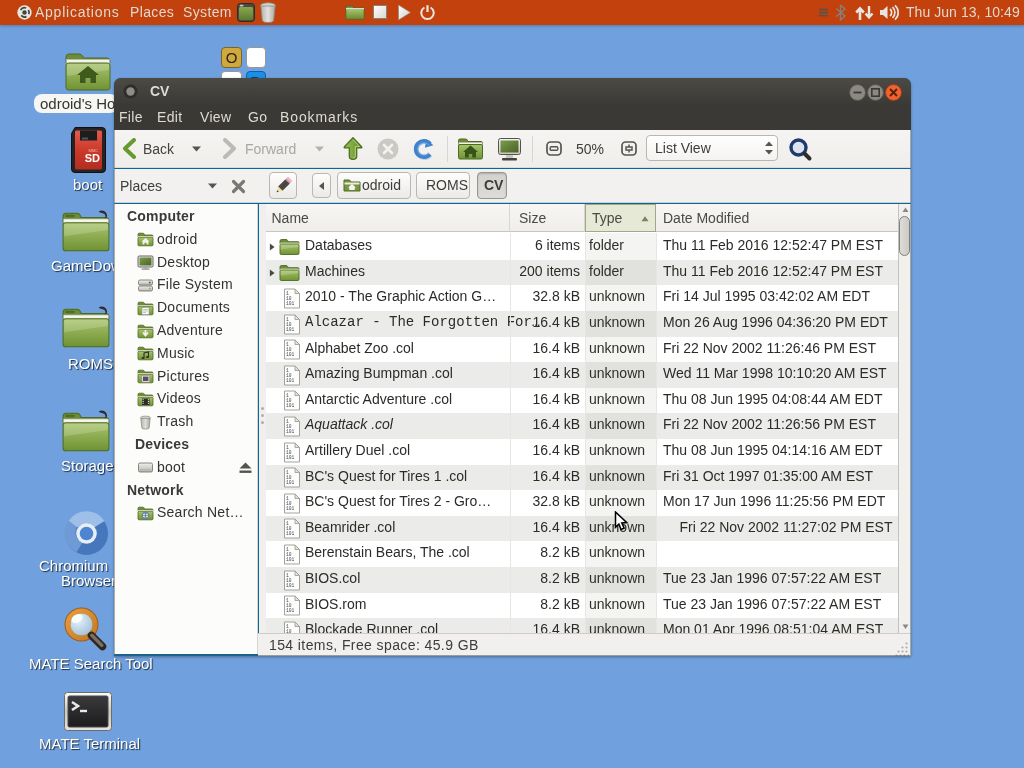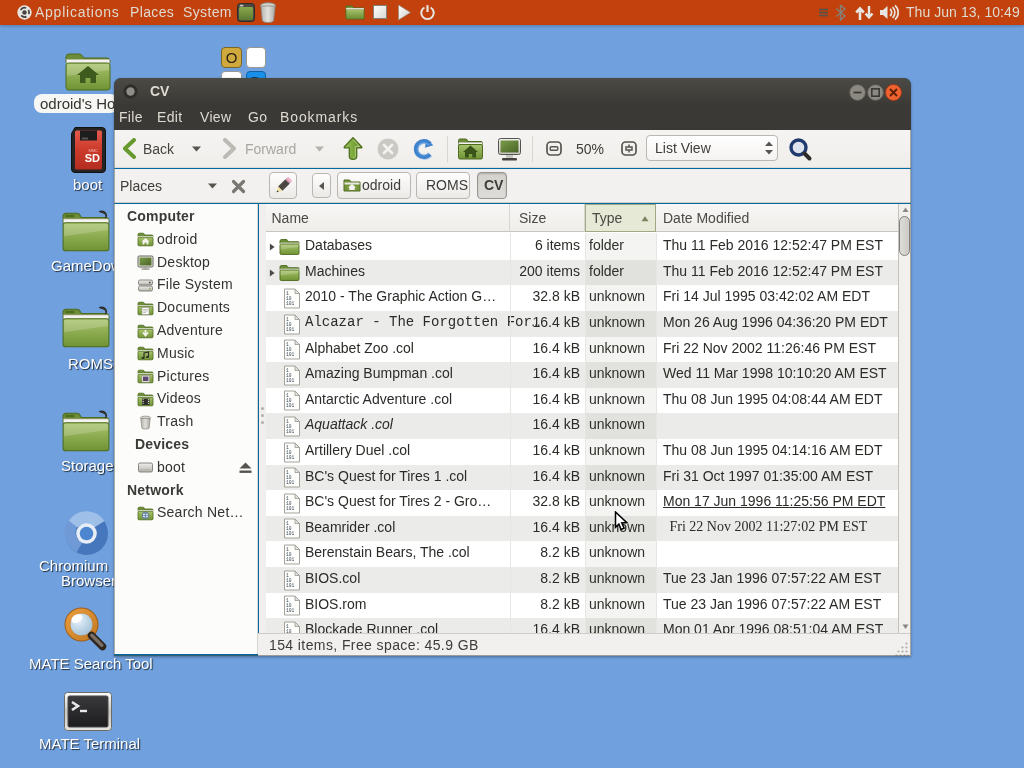--- a/index.html
+++ b/index.html
@@ -643,20 +643,21 @@
 <svg class="abs" style="left:17px;top:2.5px;" width="18" height="21" viewBox="0 0 18 21">
 <path d="M1.5 1 L12 1 L16.5 5.5 L16.5 20 L1.5 20 Z" fill="#fdfdfc" stroke="#9a9890" stroke-width="0.9"></path>
 <path d="M12 1 L12 5.5 L16.5 5.5 Z" fill="#e4e2dd" stroke="#9a9890" stroke-width="0.8"></path>
 <text x="3" y="7" font-size="4.6" fill="#3c4a58" font-family="Liberation Mono,monospace">1</text>
 <text x="3" y="12" font-size="4.6" fill="#3c4a58" font-family="Liberation Mono,monospace">10</text>
 <text x="3" y="17" font-size="4.6" fill="#3c4a58" font-family="Liberation Mono,monospace">101</text>
         </svg>
 <span class="cell" style="left:39.5px;font-style:italic;">Aquattack .col</span>
 <span class="cell" style="right:318.5px;">16.4 kB</span>
 <span class="cell" style="left:323.5px;">unknown</span>
+<span class="cell" style="left:397.5px;">Fri 22 Nov 2002 11:26:56 PM EST</span>
 </div>
 <div class="row" style="top:235.0px;">
 <svg class="abs" style="left:17px;top:2.5px;" width="18" height="21" viewBox="0 0 18 21">
 <path d="M1.5 1 L12 1 L16.5 5.5 L16.5 20 L1.5 20 Z" fill="#fdfdfc" stroke="#9a9890" stroke-width="0.9"></path>
 <path d="M12 1 L12 5.5 L16.5 5.5 Z" fill="#e4e2dd" stroke="#9a9890" stroke-width="0.8"></path>
 <text x="3" y="7" font-size="4.6" fill="#3c4a58" font-family="Liberation Mono,monospace">1</text>
 <text x="3" y="12" font-size="4.6" fill="#3c4a58" font-family="Liberation Mono,monospace">10</text>
 <text x="3" y="17" font-size="4.6" fill="#3c4a58" font-family="Liberation Mono,monospace">101</text>
         </svg>
 <span class="cell" style="left:39.5px;">Artillery Duel .col</span>
@@ -681,34 +682,34 @@
 <svg class="abs" style="left:17px;top:2.5px;" width="18" height="21" viewBox="0 0 18 21">
 <path d="M1.5 1 L12 1 L16.5 5.5 L16.5 20 L1.5 20 Z" fill="#fdfdfc" stroke="#9a9890" stroke-width="0.9"></path>
 <path d="M12 1 L12 5.5 L16.5 5.5 Z" fill="#e4e2dd" stroke="#9a9890" stroke-width="0.8"></path>
 <text x="3" y="7" font-size="4.6" fill="#3c4a58" font-family="Liberation Mono,monospace">1</text>
 <text x="3" y="12" font-size="4.6" fill="#3c4a58" font-family="Liberation Mono,monospace">10</text>
 <text x="3" y="17" font-size="4.6" fill="#3c4a58" font-family="Liberation Mono,monospace">101</text>
         </svg>
 <span class="cell" style="left:39.5px;">BC's Quest for Tires 2 - Gro…</span>
 <span class="cell" style="right:318.5px;">32.8 kB</span>
 <span class="cell" style="left:323.5px;">unknown</span>
-<span class="cell" style="left:397.5px;text-decoration:underline;">Mon 17 Jun 1996 11:25:56 PM EDT</span>
+<span class="cell" style="left:397.5px;">Mon 17 Jun 1996 11:25:56 PM EDT</span>
 </div>
 <div class="row alt" style="top:311.8px;">
 <svg class="abs" style="left:17px;top:2.5px;" width="18" height="21" viewBox="0 0 18 21">
 <path d="M1.5 1 L12 1 L16.5 5.5 L16.5 20 L1.5 20 Z" fill="#fdfdfc" stroke="#9a9890" stroke-width="0.9"></path>
 <path d="M12 1 L12 5.5 L16.5 5.5 Z" fill="#e4e2dd" stroke="#9a9890" stroke-width="0.8"></path>
 <text x="3" y="7" font-size="4.6" fill="#3c4a58" font-family="Liberation Mono,monospace">1</text>
 <text x="3" y="12" font-size="4.6" fill="#3c4a58" font-family="Liberation Mono,monospace">10</text>
 <text x="3" y="17" font-size="4.6" fill="#3c4a58" font-family="Liberation Mono,monospace">101</text>
         </svg>
 <span class="cell" style="left:39.5px;">Beamrider .col</span>
 <span class="cell" style="right:318.5px;">16.4 kB</span>
 <span class="cell" style="left:323.5px;">unknown</span>
-<span class="cell" style="left:404px;font-family:Liberation Serif, serif;">Fri 22 Nov 2002 11:27:02 PM EST</span>
+<span class="cell" style="left:414px;">Fri 22 Nov 2002 11:27:02 PM EST</span>
 </div>
 <div class="row" style="top:337.4px;">
 <svg class="abs" style="left:17px;top:2.5px;" width="18" height="21" viewBox="0 0 18 21">
 <path d="M1.5 1 L12 1 L16.5 5.5 L16.5 20 L1.5 20 Z" fill="#fdfdfc" stroke="#9a9890" stroke-width="0.9"></path>
 <path d="M12 1 L12 5.5 L16.5 5.5 Z" fill="#e4e2dd" stroke="#9a9890" stroke-width="0.8"></path>
 <text x="3" y="7" font-size="4.6" fill="#3c4a58" font-family="Liberation Mono,monospace">1</text>
 <text x="3" y="12" font-size="4.6" fill="#3c4a58" font-family="Liberation Mono,monospace">10</text>
 <text x="3" y="17" font-size="4.6" fill="#3c4a58" font-family="Liberation Mono,monospace">101</text>
         </svg>
 <span class="cell" style="left:39.5px;">Berenstain Bears, The .col</span>

